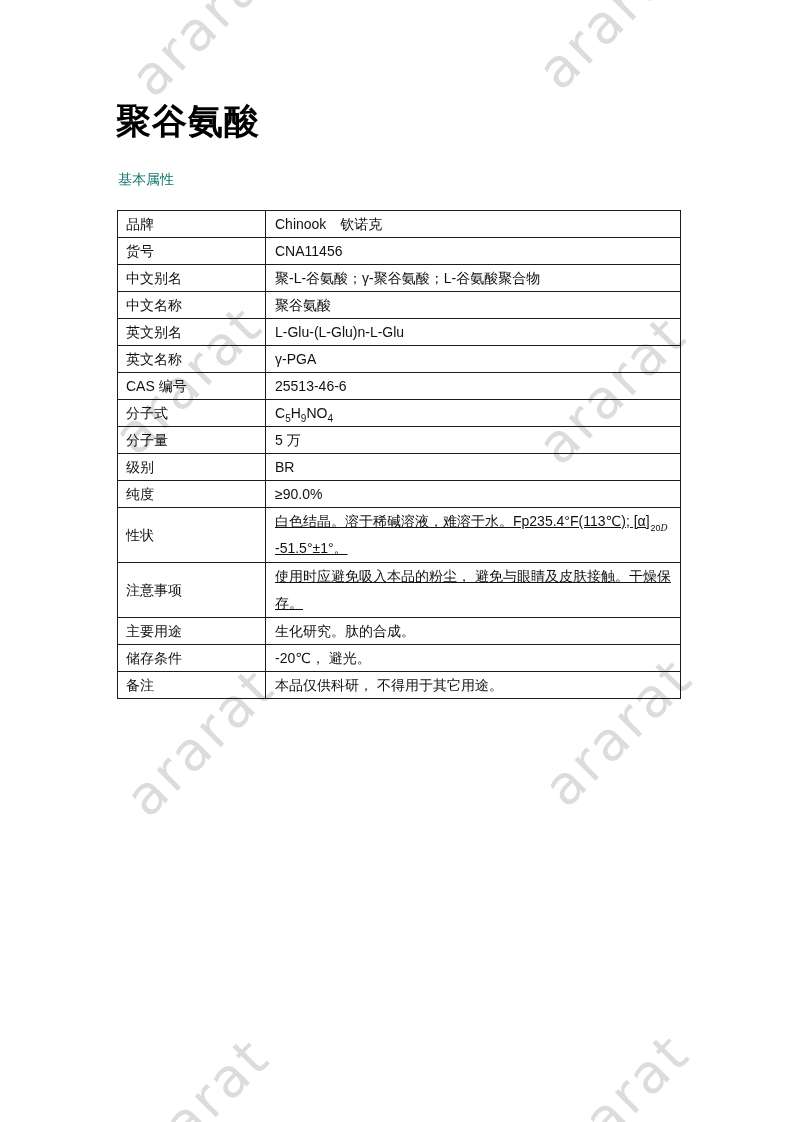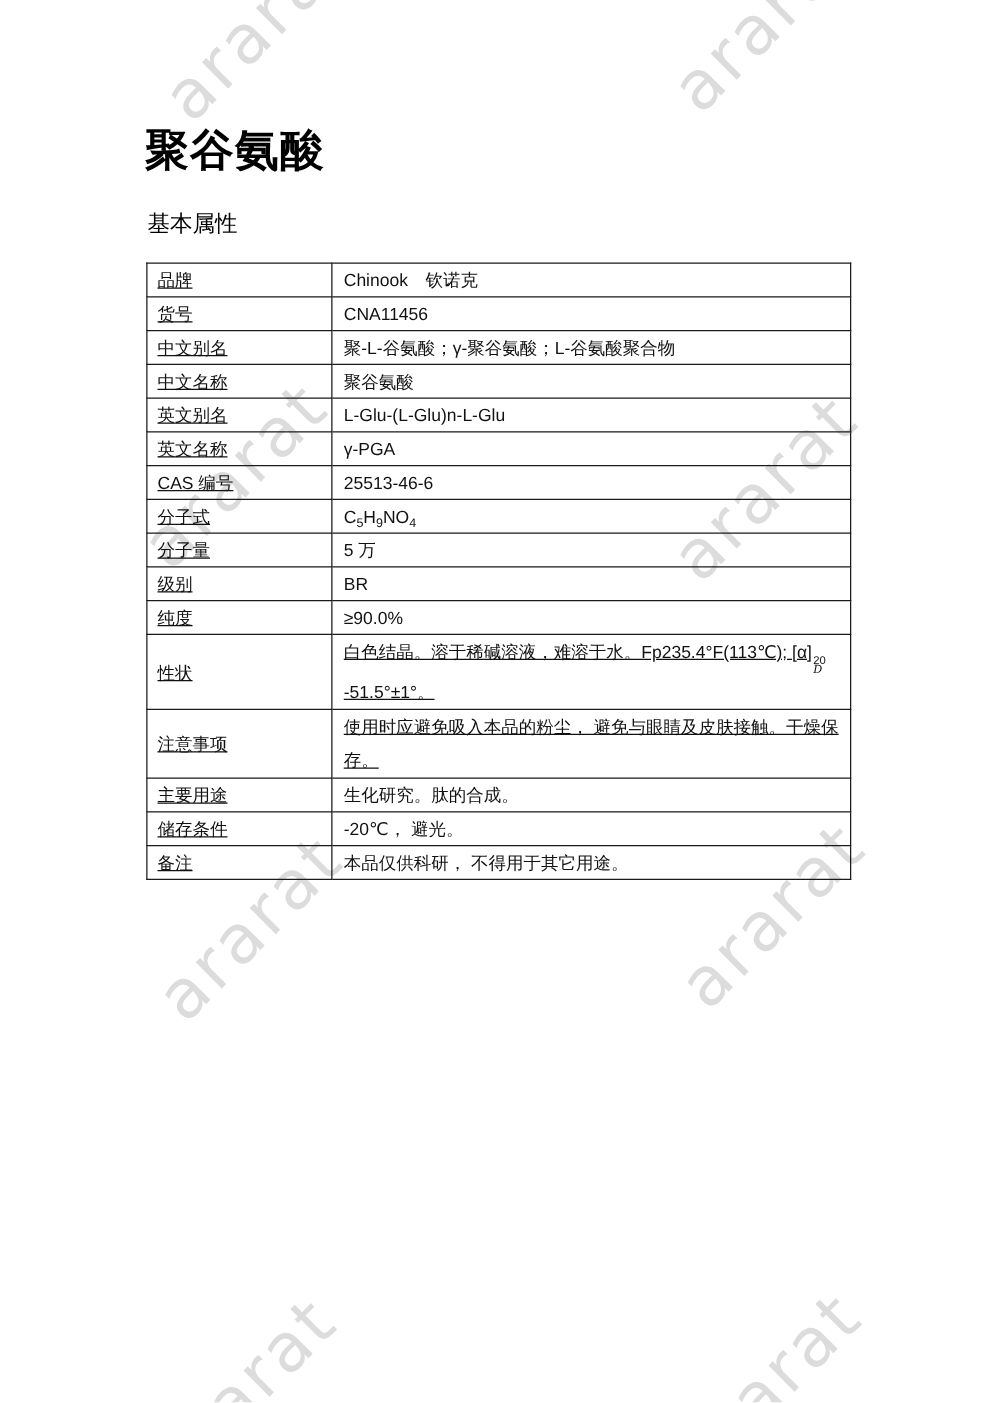--- a/index.html
+++ b/index.html
@@ -26,43 +26,43 @@
   }
   
   .title{
     position:absolute;left:116px;top:100px;z-index:1;
     font-size:35px;line-height:42px;font-weight:600;
     letter-spacing:1px;color:#000;
     margin:0;
   }
   .section-heading{
     position:absolute;left:118px;top:170px;z-index:1;
-    font-size:18px;line-height:18px;font-weight:500;color:#000000;
+    font-size:14px;line-height:18px;font-weight:500;color:#0f766e;
   }
   
   table.props{
     position:absolute;left:117px;top:210px;z-index:1;
     width:563px;table-layout:fixed;border-collapse:collapse;
     background:transparent;
   }
   table.props td{
     border:1px solid #1a1a1a;
     font-size:14px;
     color:#111;
     vertical-align:middle;
     background:transparent;
   }
-  td.lbl{height:26px;padding:0 0 0 8px;line-height:18px;text-decoration:underline;}
+  td.lbl{height:26px;padding:0 0 0 8px;line-height:18px;}
   td.val{height:26px;padding:0 6px 0 9px;line-height:19px;}
   tr.tall td.lbl{height:52px;}
   tr.tall td.val{height:52px;line-height:27px;text-decoration:underline;}
   sub{font-size:10px;line-height:0;}
   
   .stack{
-    display:inline-flex;flex-direction:column;align-items:flex-start;
+    display:inline-flex;flex-direction:row;align-items:flex-start;
     vertical-align:-5px;font-size:9px;line-height:8px;margin-left:1px;
   }
   .st-sub{font-style:italic;font-family:"DejaVu Serif",serif;}
 </style>
 </head>
 <body>
 
 <div class="page">
 
   <div class="wm" style="left:205px;top:22px;">ararat</div>

